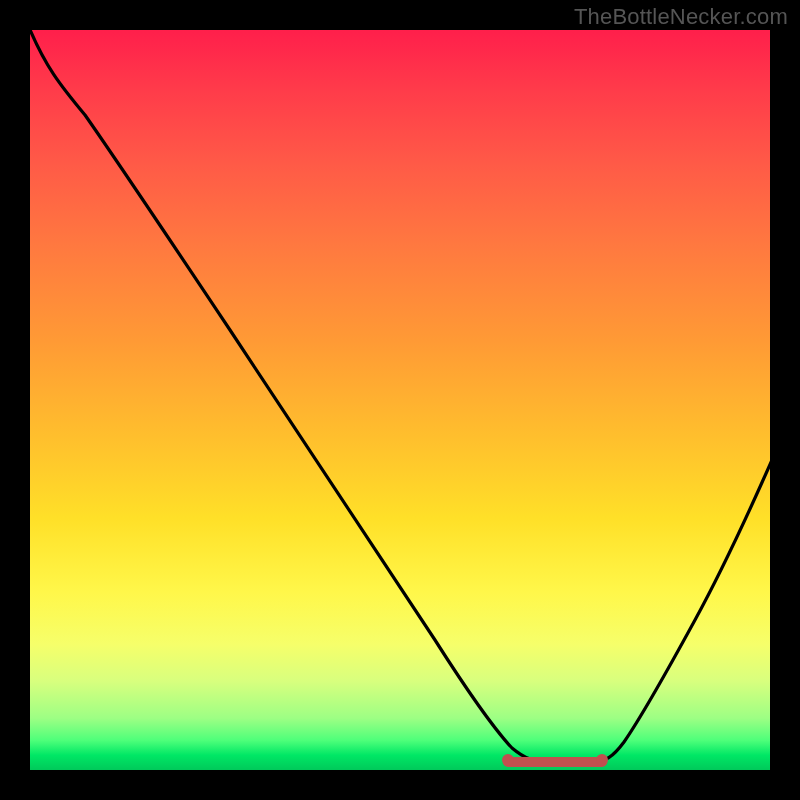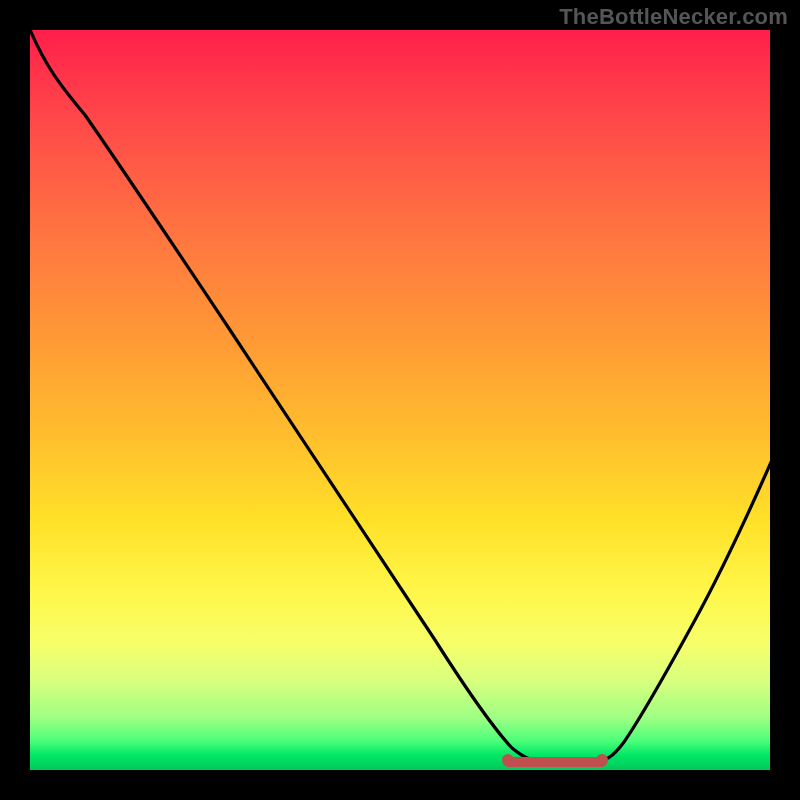--- a/index.html
+++ b/index.html
@@ -16,21 +16,21 @@
     width: 800px;
     height: 800px;
     background: #000;
   }
   .watermark {
     position: absolute;
     top: 4px;
     right: 12px;
     color: #555;
     font-size: 22px;
-    font-weight: 700;
+    font-weight: 400;
     letter-spacing: 0.2px;
     z-index: 20;
     pointer-events: none;
     text-align: center;
   }
   .plot {
     position: absolute;
     left: 30px;
     top: 30px;
     width: 740px;

